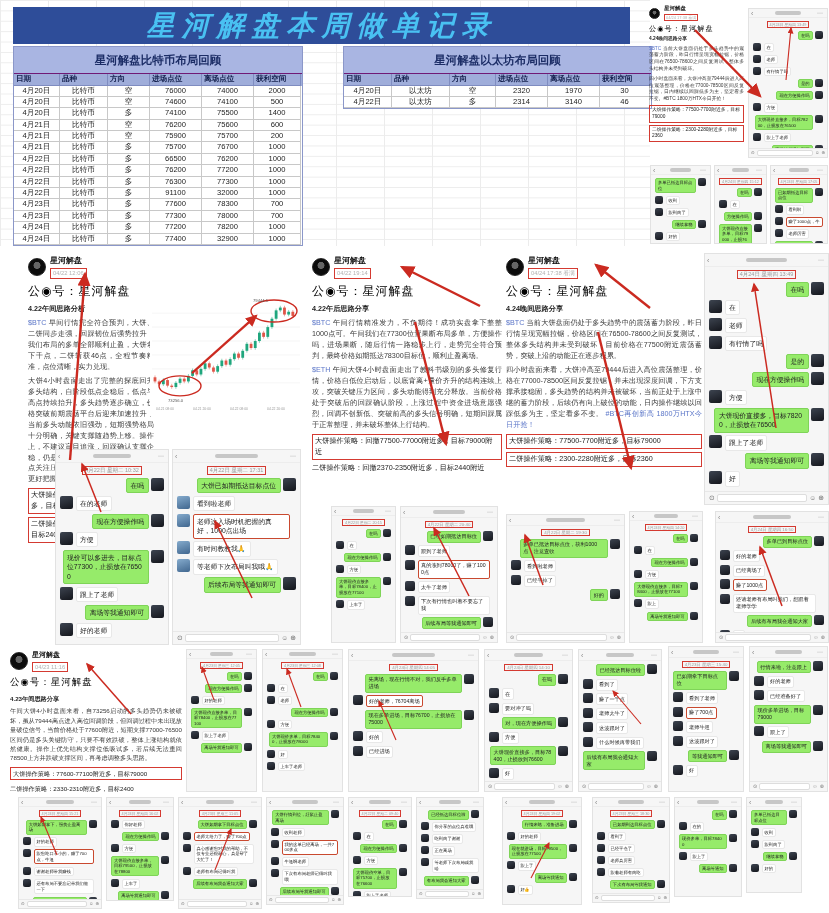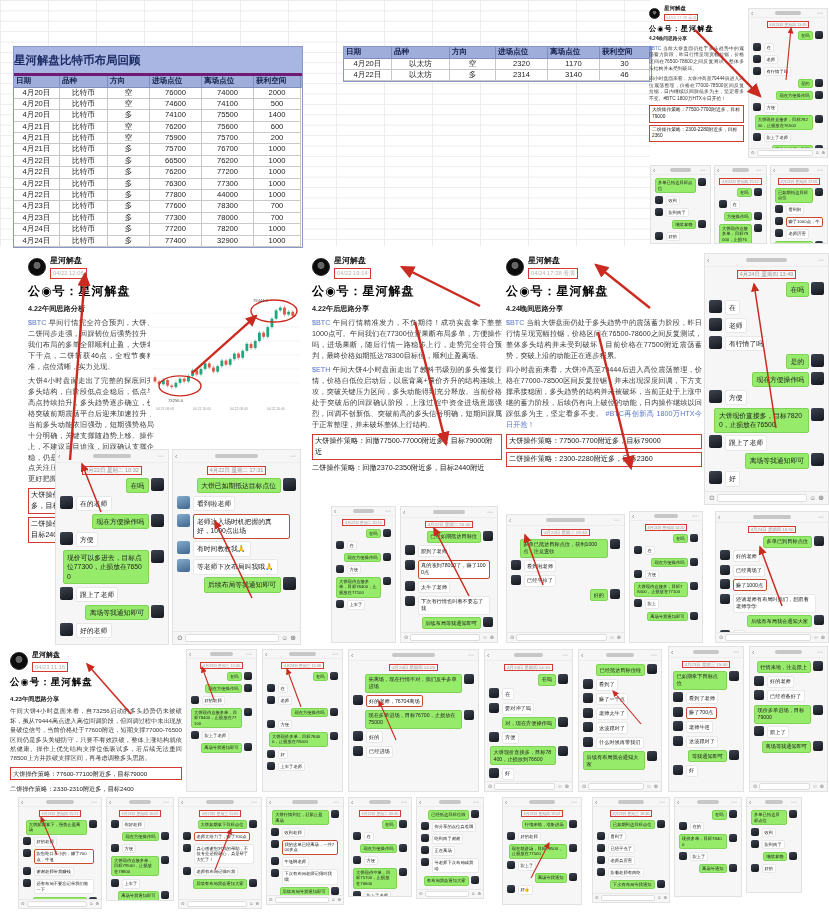--- a/index.html
+++ b/index.html
@@ -8,36 +8,36 @@
   #stage{position:absolute;inset:0}
   .gridbg{position:absolute;left:0;top:0;width:650px;height:246px;opacity:.65;
     background-image:linear-gradient(to right,#e3e3e3 1px,transparent 1px),
                      linear-gradient(to bottom,#e3e3e3 1px,transparent 1px);
     background-size:48px 10.4px}
   .banner{position:absolute;left:13px;top:7px;width:617px;height:37px;background:#2e4d99;
     display:flex;align-items:center;justify-content:center}
   .banner span{font-size:28px;font-weight:bold;font-style:italic;color:#49c1f2;letter-spacing:7px;white-space:nowrap}
   
   .xlt{position:absolute;background:#fff;border:1px solid #8b97c9}
-  .xlt-title{background:#a9b5e2;color:#1c2d66;font-weight:bold;font-size:11.5px;
-    line-height:26px;height:26px;border-bottom:3px solid #701a75}
+  .xlt-title{background:#a9b5e2;color:#1c2d66;font-weight:bold;font-size:11.5px;text-align:center;
+    line-height:26px;height:26px;border-bottom:1px solid #701a75}
   .xlt-head{display:grid;background:#9fadda;color:#14204d;font-weight:bold;font-size:7.6px}
   .xlt-head div{padding:0 2px;border-right:1px solid #7f8cc0;border-bottom:1px solid #7f8cc0;line-height:10.5px;height:10.5px;overflow:hidden}
   .trow{display:grid;font-size:7.6px;color:#222;background:#fff}
   .trow div{border-right:1px solid #c8c8c8;border-bottom:1px solid #c8c8c8;text-align:center;line-height:10.4px;height:10.4px;overflow:hidden}
   #btc-table .xlt-head,#btc-table .trow{grid-template-columns:46px 48px 42px 52px 52px 47px}
   #eth-table .xlt-head,#eth-table .trow{grid-template-columns:48px 58px 46px 52px 52px 50px}
   
   .post{position:absolute;font-size:7.2px;line-height:1.52;color:#3a3a3a}
   .phead{display:flex;gap:4px;align-items:center;margin-bottom:2px}
   .pavatar{width:16px;height:16px;border-radius:50%;flex:0 0 auto;border:1px solid #222;
     background:radial-gradient(circle at 50% 40%,#666 0 26%,#0c0c0c 30%)}
   .pname{font-size:8px;font-weight:700;color:#111}
   .ptime{font-size:5.8px;color:#b3b3b3;border:1px solid #d43a31;padding:0 2px;display:inline-block;margin-top:1px}
-  .ptitle{font-size:12px;font-weight:700;color:#000;margin:3px 0 4px;letter-spacing:1px}
+  .ptitle{font-size:12px;font-weight:400;color:#000;margin:3px 0 4px;letter-spacing:1px}
   .pintro{font-weight:600;color:#222;margin-bottom:2px}
   .pbody{margin-top:3px;text-align:justify}
   .tick,.plink{color:#5b76c8}
   .strat{margin-top:3px;color:#222}
   .strat.box{border:1.5px solid #d43a31;padding:1px 2px}
   .post.md{font-size:6.2px}
   .post.md .ptitle{font-size:9.5px}
   .post.md .pname{font-size:7px}
   .post.md .strat{margin-top:4px}
   .post.xs{font-size:4.8px;line-height:1.42}
@@ -94,20 +94,23 @@
   .ar{stroke:#cb2a20;stroke-width:1.5;marker-end:url(#ah)}
   .ar.big{stroke-width:2.4}
   .ar.thin{stroke-width:1.1}
 </style>
 </head>
 <body>
 
 <div id="stage">
   <div class="gridbg"></div>
 
+  <div class="banner">
+    <span>星河解盘本周做单记录</span>
+  </div>
 
   <div class="xlt" id="btc-table" style="left:13px;top:46px;width:288px">
     <div class="xlt-title">星河解盘比特币布局回顾</div>
     <div class="xlt-head">
         <div>日期</div>
         <div>品种</div>
         <div>方向</div>
         <div>进场点位</div>
         <div>离场点位</div>
         <div>获利空间</div>
@@ -182,22 +185,22 @@
           <div>比特币</div>
           <div>多</div>
           <div>76300</div>
           <div>77300</div>
           <div>1000</div>
         </div>
         <div class="trow">
           <div>4月22日</div>
           <div>比特币</div>
           <div>多</div>
-          <div>77800</div>
-          <div>44000</div>
+          <div>91100</div>
+          <div>32000</div>
           <div>1000</div>
         </div>
         <div class="trow">
           <div>4月23日</div>
           <div>比特币</div>
           <div>多</div>
           <div>77600</div>
           <div>78300</div>
           <div>700</div>
         </div>
@@ -222,35 +225,36 @@
           <div>比特币</div>
           <div>多</div>
           <div>77400</div>
           <div>32900</div>
           <div>1000</div>
         </div>
       </div>
   </div>
 
   <div class="xlt" id="eth-table" style="left:343px;top:46px;width:307px">
+    <div class="xlt-title">星河解盘以太坊布局回顾</div>
     <div class="xlt-head">
         <div>日期</div>
         <div>品种</div>
         <div>方向</div>
         <div>进场点位</div>
         <div>离场点位</div>
         <div>获利空间</div>
       </div>
     <div>
         <div class="trow">
           <div>4月20日</div>
           <div>以太坊</div>
           <div>空</div>
           <div>2320</div>
-          <div>1170</div>
+          <div>1970</div>
           <div>30</div>
         </div>
         <div class="trow">
           <div>4月22日</div>
           <div>以太坊</div>
           <div>多</div>
           <div>2314</div>
           <div>3140</div>
           <div>46</div>
         </div>

